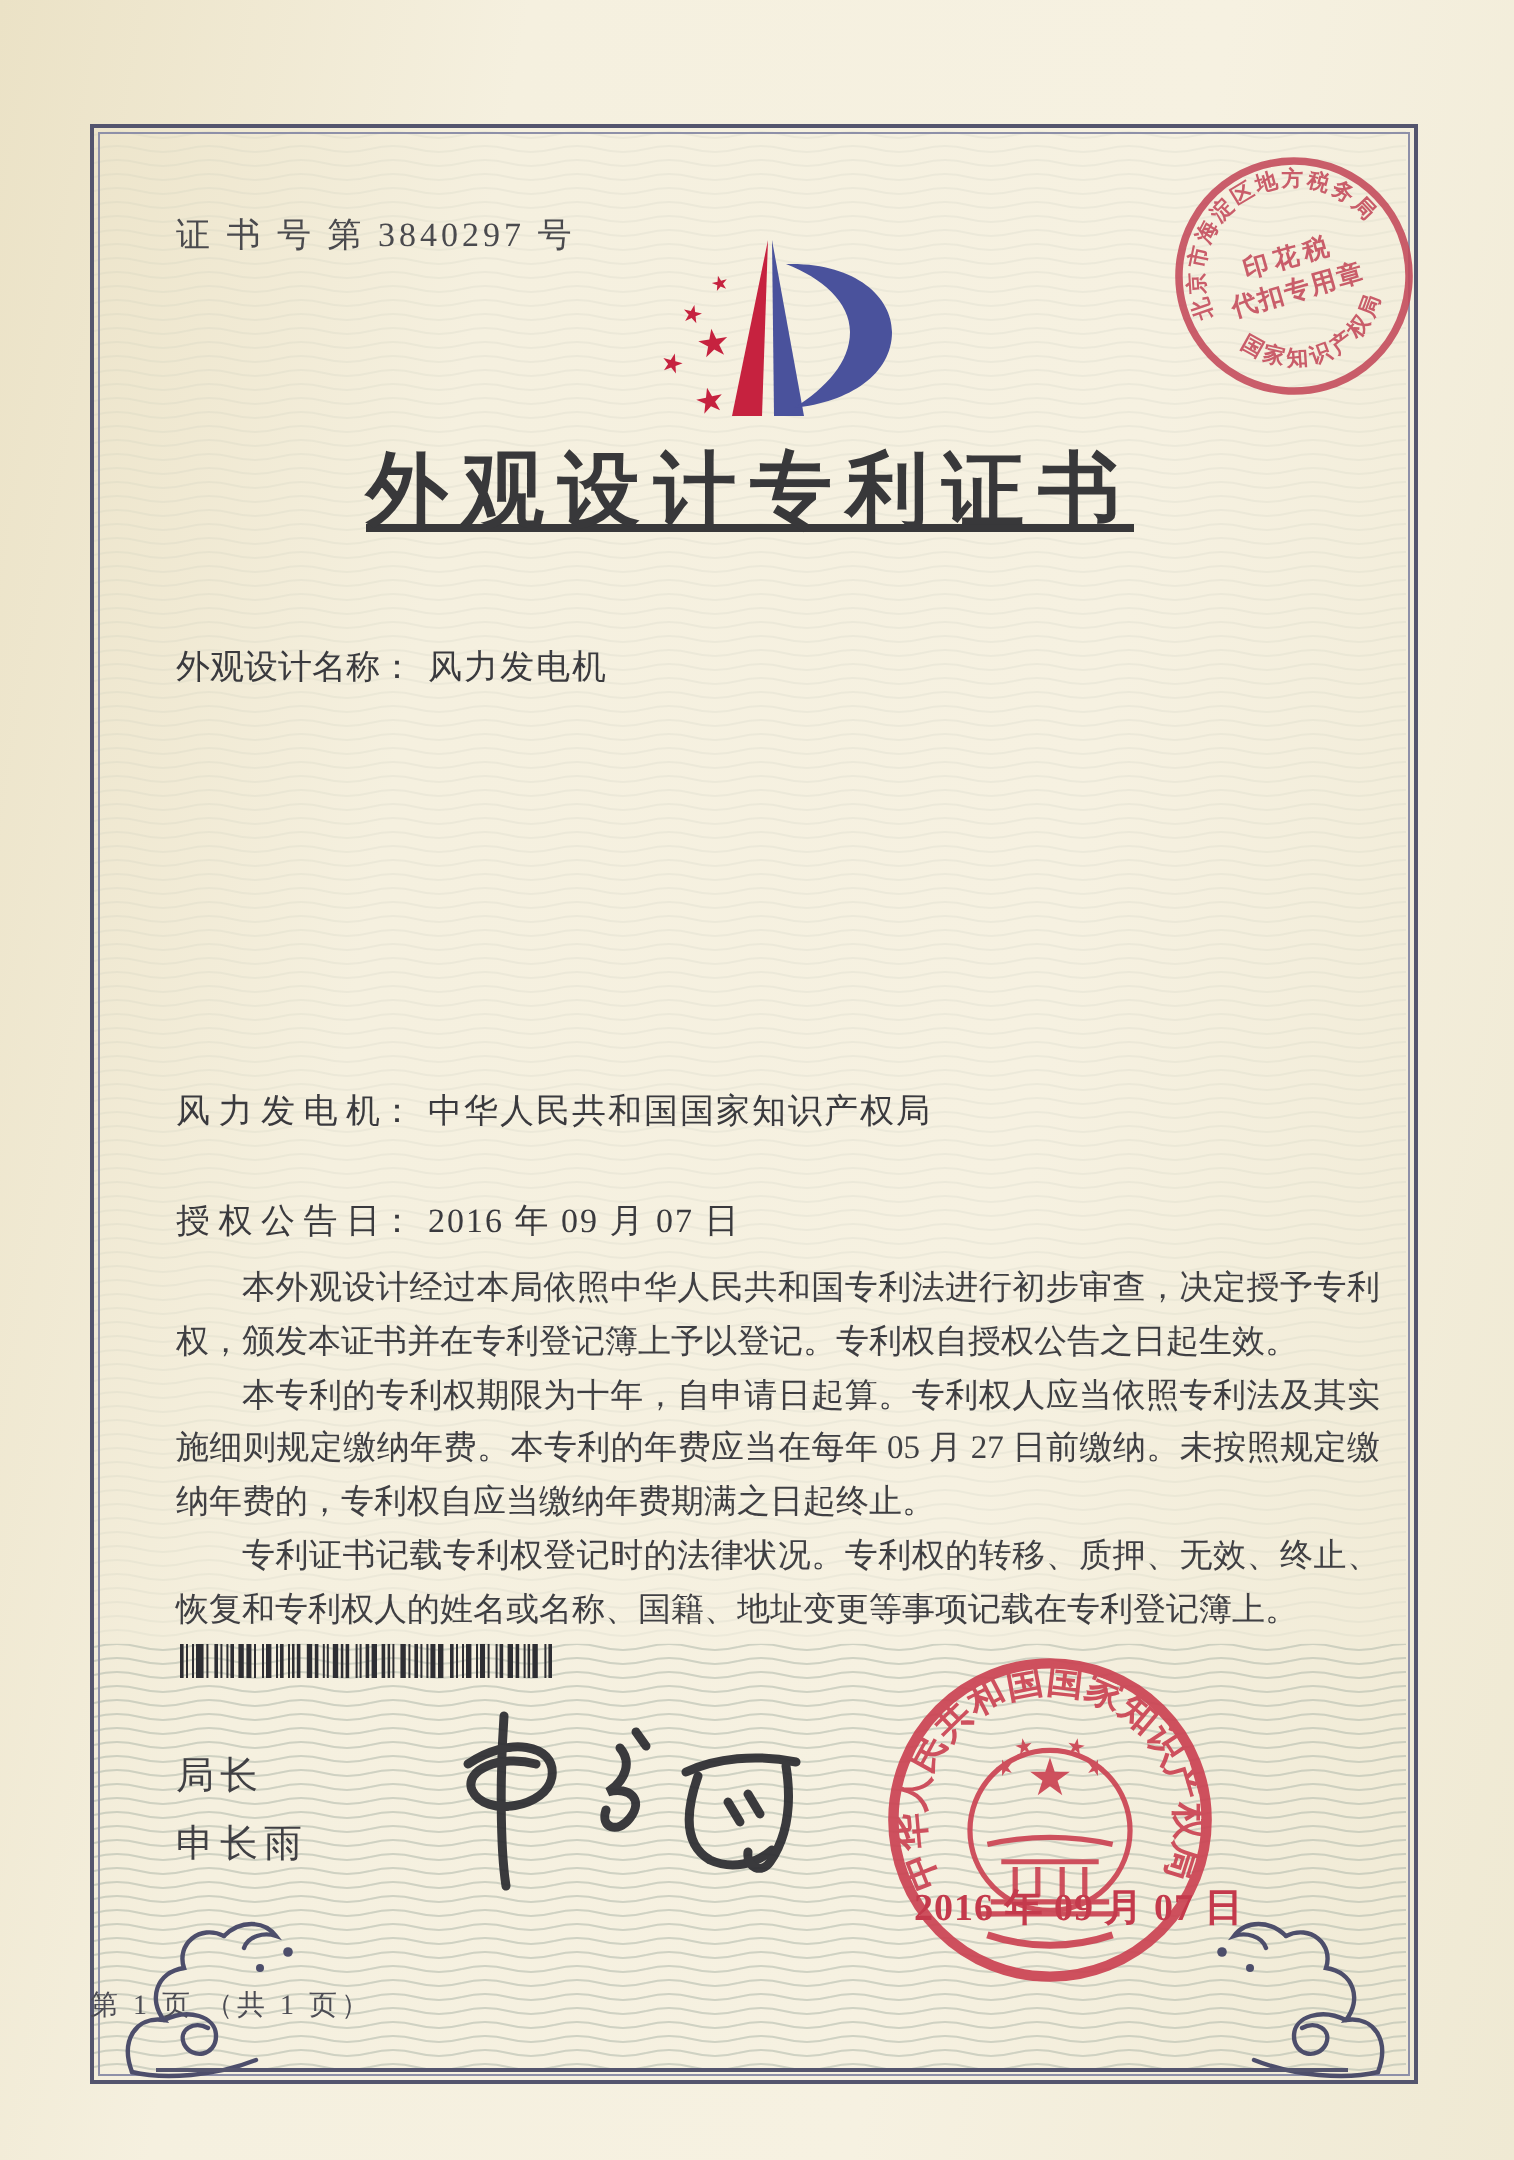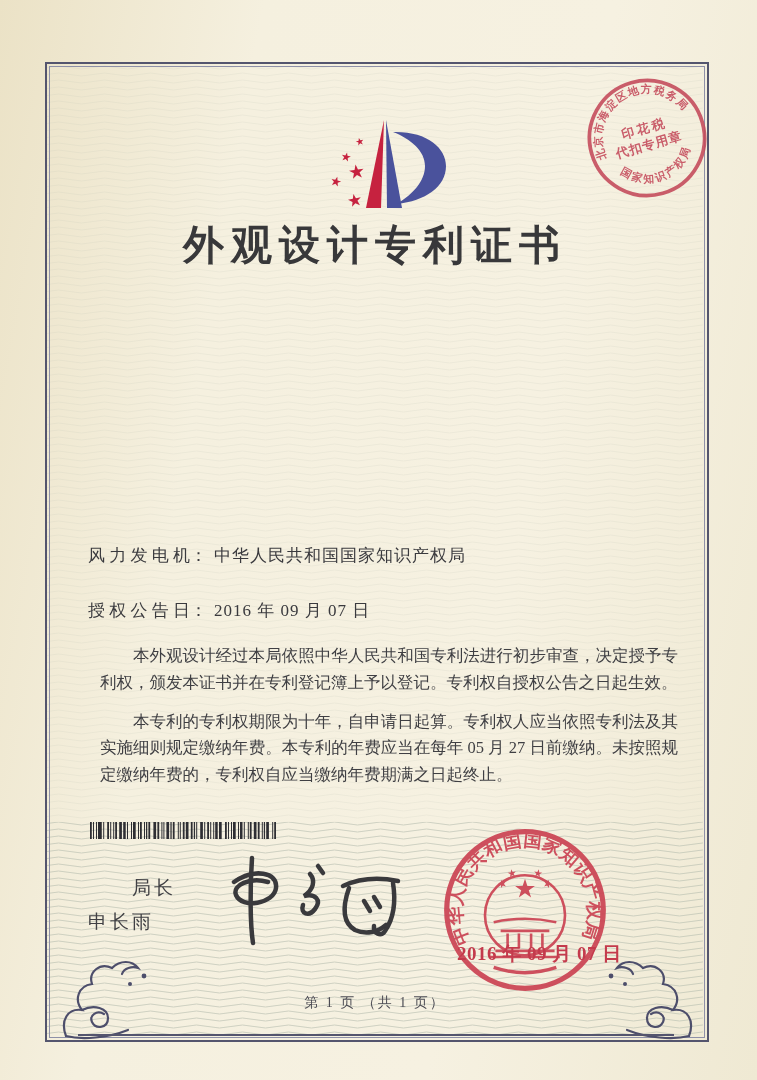--- a/index.html
+++ b/index.html
@@ -6,32 +6,32 @@
   .page{position:relative;width:757px;height:1080px;overflow:hidden;
     background:linear-gradient(100deg,#ebe2c6 0%,#f5f0df 28%,#f6f1e1 65%,#efe9d3 100%);
     font-family:"Liberation Serif","DejaVu Serif",serif;color:#3c3c40;}
   .frame{position:absolute;left:45px;top:62px;width:660px;height:976px;
     border:2px solid #54556e;
     background:linear-gradient(#fbf7e9 0%,#f9f4e5 50%,#f2f1e3 76%,#e9ebe1 100%);}
   .frame-inner{position:absolute;inset:2px;border:1px solid #8e90a8;}
   .abs{position:absolute;}
   .certno{left:88px;top:106px;font-size:17px;letter-spacing:2px;color:#4a4a4e;}
   .title{left:45px;top:218px;width:660px;text-align:center;font-size:41px;
-    font-weight:600;letter-spacing:7px;color:#38383a;}
+    font-weight:600;letter-spacing:7px;color:#38383a;text-decoration:underline;}
   .field{left:88px;font-size:17px;color:#3a3a3e;white-space:nowrap;}
   .flabel{display:inline-block;width:102px;text-align:justify;text-align-last:justify;}
   .fvalue{margin-left:7px;letter-spacing:1px;}
   .paras{left:88px;top:631px;width:602px;font-size:16.5px;line-height:26.8px;
     color:#3f3f43;text-align:justify;}
-  .paras p{margin:12px;text-indent:2em;}
+  .paras p{margin:0;text-indent:2em;}
   .sig-title{left:88px;top:875px;font-size:19px;letter-spacing:3px;color:#404044;
-    font-family:"Liberation Sans","DejaVu Sans",sans-serif;margin-left:44px;}
+    font-family:"Liberation Sans","DejaVu Sans",sans-serif;}
   .sig-name{left:88px;top:909px;font-size:19px;letter-spacing:3px;color:#404044;
     font-family:"Liberation Sans","DejaVu Sans",sans-serif;text-align:center;}
-  .footer{left:45px;top:994px;width:660px;text-align:center;font-size:14px;
+  .footer{left:45px;top:994px;width:660px;text-align:left;font-size:14px;
     letter-spacing:2px;color:#4c4c54;}
   .seal-date{left:457px;top:941px;font-size:19px;font-weight:600;color:#c43a4c;
     letter-spacing:0.5px;z-index:7;white-space:nowrap;}
   .bottom-line{left:78px;top:1034px;width:596px;height:4px;
     border-top:2px solid #54556e;border-bottom:1px solid rgba(84,85,110,.5);}
   svg{position:absolute;overflow:visible;}
   .tax-stamp{left:581px;top:72px;transform:rotate(-16deg);opacity:.88;z-index:6;}
   .office-seal{left:438px;top:823px;opacity:.92;z-index:6;}
   .waves{left:47px;top:64px;}
   .logo{left:296px;top:106px;}
@@ -52,20 +52,21 @@
       </pattern>
     </defs>
     <rect x="0" y="0" width="656" height="972" fill="url(#wv)" opacity="0.14"></rect>
     <rect x="0" y="758" width="656" height="214" fill="url(#wv)" opacity="0.5"></rect>
   </svg>
 
   <div class="frame" style="background:transparent;">
     <div class="frame-inner"></div>
   </div>
 
+  <div class="abs certno">证 书 号 第 3840297 号</div>
 
   <svg class="logo" width="170" height="110" viewBox="0 0 170 110">
     <g fill="#c6223f">
       <text x="64" y="39" font-size="10" text-anchor="middle" transform="rotate(-14 64 36)">★</text>
       <text x="50" y="55" font-size="12" text-anchor="middle" transform="rotate(12 50 52)">★</text>
       <text x="61" y="72" font-size="19" text-anchor="middle" transform="rotate(-8 61 68)">★</text>
       <text x="40" y="80" font-size="13" text-anchor="middle" transform="rotate(15 40 76)">★</text>
       <text x="59" y="100" font-size="17" text-anchor="middle" transform="rotate(-12 59 95)">★</text>
     </g>
     <path d="M88,14 L70,102 L85,102 Z" fill="#c6223f"></path>
@@ -84,30 +85,34 @@
     </text>
     <text font-size="11.5" fill="#c4495a" letter-spacing="2" font-weight="bold">
       <textPath href="#taxBot" startOffset="4%">国家知识产权局</textPath>
     </text>
     <text x="70" y="64" font-size="13.5" fill="#c4495a" text-anchor="middle" font-weight="bold" letter-spacing="3">印花税</text>
     <text x="70" y="82" font-size="13.5" fill="#c4495a" text-anchor="middle" font-weight="bold" letter-spacing="1">代扣专用章</text>
   </svg>
 
   <div class="abs title">外观设计专利证书</div>
 
+  <div class="abs field" style="top:322px">
+    <span class="flabel">外观设计名称</span><span>：</span><span class="fvalue">风力发电机</span>
+  </div>
   <div class="abs field" style="top:544px">
     <span class="flabel">风力发电机</span><span>：</span><span class="fvalue">中华人民共和国国家知识产权局</span>
   </div>
   <div class="abs field" style="top:599px">
     <span class="flabel">授权公告日</span><span>：</span><span class="fvalue">2016 年 09 月 07 日</span>
   </div>
 
   <div class="abs paras">
     <p>本外观设计经过本局依照中华人民共和国专利法进行初步审查，决定授予专利权，颁发本证书并在专利登记簿上予以登记。专利权自授权公告之日起生效。</p>
     <p>本专利的专利权期限为十年，自申请日起算。专利权人应当依照专利法及其实施细则规定缴纳年费。本专利的年费应当在每年 05 月 27 日前缴纳。未按照规定缴纳年费的，专利权自应当缴纳年费期满之日起终止。</p>
+    <p>专利证书记载专利权登记时的法律状况。专利权的转移、质押、无效、终止、恢复和专利权人的姓名或名称、国籍、地址变更等事项记载在专利登记簿上。</p>
   </div>
 
   <svg class="barcode" width="190" height="17">
       <rect x="0" y="0" width="1.8" height="17" fill="#2e2e33"></rect>
       <rect x="3" y="0" width="1" height="17" fill="#2e2e33"></rect>
       <rect x="6" y="0" width="1" height="17" fill="#2e2e33"></rect>
       <rect x="8" y="0" width="3.7799999999999994" height="17" fill="#2e2e33"></rect>
       <rect x="13.2" y="0" width="1" height="17" fill="#2e2e33"></rect>
       <rect x="17.2" y="0" width="1.8" height="17" fill="#2e2e33"></rect>
       <rect x="20.2" y="0" width="1" height="17" fill="#2e2e33"></rect>

